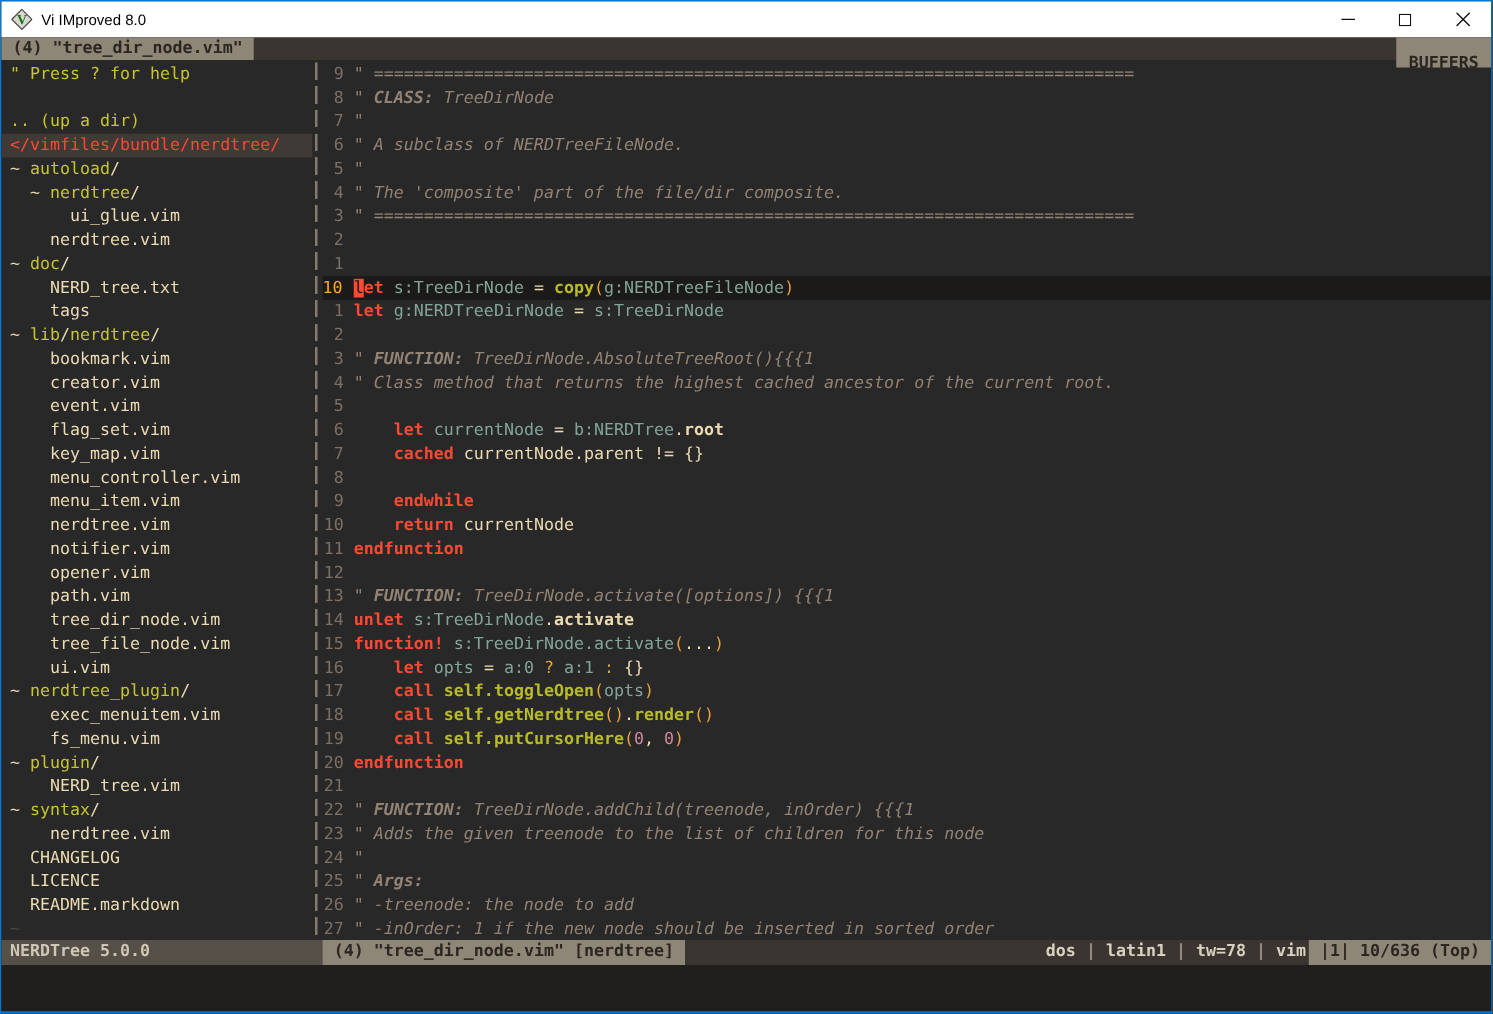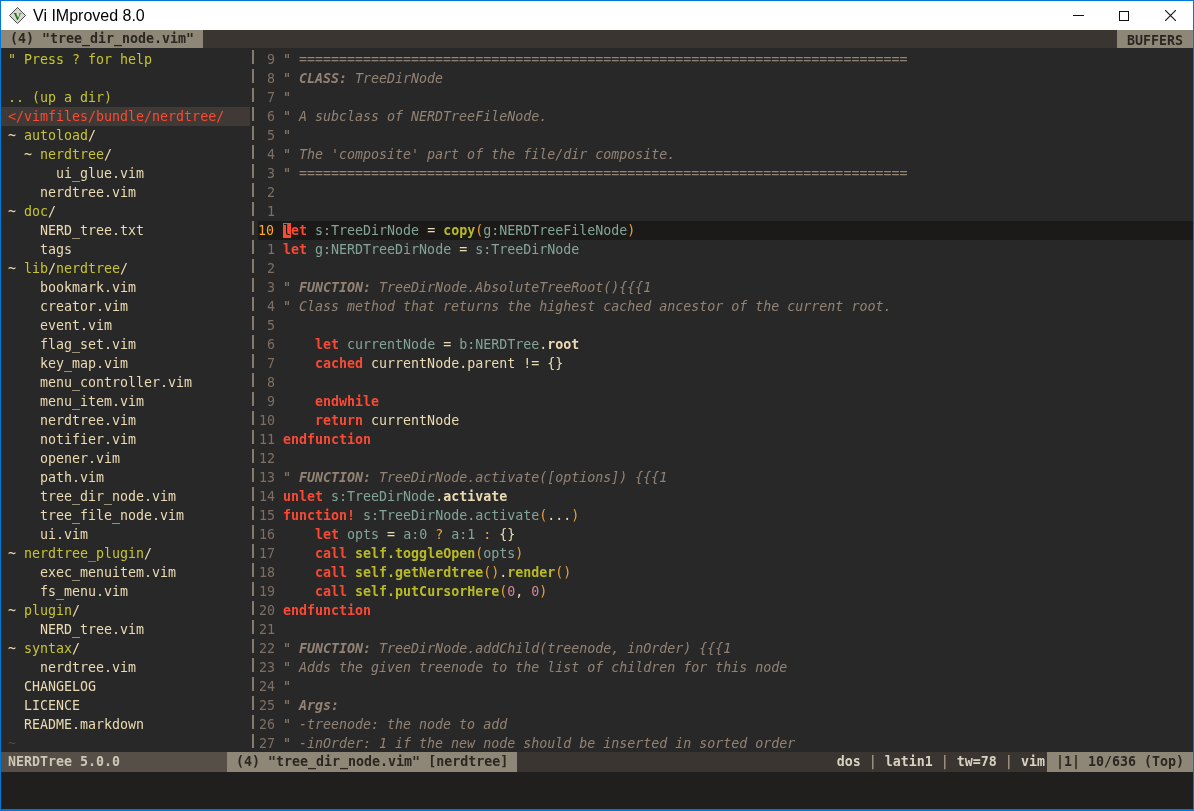--- a/index.html
+++ b/index.html
@@ -9,30 +9,30 @@
     border:1px solid var(--accent-blue-border);
     border-bottom-width:2px;
     background:var(--editor-bg);
     display:flex; flex-direction:column;
     font-family:"DejaVu Sans Mono", monospace;
     overflow:hidden;
   }
   
   .titlebar { height:29px; background:var(--titlebar-bg); display:flex; align-items:center; flex:none; }
   .vim-icon { width:17px; height:17px; margin-left:8px; flex:none; }
-  .win-title { font-family:"Liberation Sans", sans-serif; font-size:16px; color:var(--titlebar-fg); margin-left:7px; flex:1; }
+  .win-title { font-family:"Liberation Sans", sans-serif; font-size:12px; color:var(--titlebar-fg); margin-left:7px; flex:1; }
   .win-btn { width:46px; height:100%; display:flex; align-items:center; justify-content:center;
              color:#111; font-size:13px; font-family:"DejaVu Sans", sans-serif; cursor:default; }
   .win-btn svg { display:block; }
   
   .tabline { height:18px; background:var(--tabline-bg); display:flex; align-items:stretch; flex:none;
              font-size:13.3px; font-weight:bold; line-height:18px; }
   .tab-active { background:var(--tab-active-bg); color:var(--tab-active-fg); padding:0 9px; white-space:pre; }
   .tab-fill { flex:1; }
-  .buffers-label { background:var(--tab-active-bg); color:var(--tab-active-fg); padding:2px 10px; }
+  .buffers-label { background:var(--tab-active-bg); color:var(--tab-active-fg); padding:12px 10px; }
   
   .content { height:704px; display:flex; flex:none; font-size:13.3px; line-height:19px; }
   .nt-panel { width:249px; flex:none; padding-top:2px; overflow:hidden; }
   .nt-line { height:19px; white-space:pre; padding-left:7px; }
   .nt-line.hl { background:var(--nt-hl-bg); }
   .vsep { width:8px; flex:none; position:relative; }
   .vsep::before { content:""; position:absolute; left:2px; top:2px; bottom:0; width:2px;
     background:repeating-linear-gradient(180deg, var(--vsep-col) 0 14px, transparent 14px 19px); }
   .editor { flex:1; padding-top:2px; overflow:hidden; }
   .code-line { height:19px; display:flex; white-space:pre; }
@@ -51,21 +51,21 @@
   .s-c  { color:var(--comment); font-style:italic; }
   .s-cb { color:var(--comment); font-style:italic; font-weight:bold;margin-top:47px; }
   .s-y  { color:var(--tree-yellow); }
   .s-yb { color:var(--tree-yellow); font-weight:normal; }
   .s-red{ color:var(--red); }
   .s-dim{ color:var(--dim); }
   .s-cur{ background:var(--cursor-bg); color:var(--cursor-fg); }
   
   .statusline { height:20px; flex:none; display:flex; align-items:stretch;
                 font-size:13.3px; font-weight:bold; line-height:20px; white-space:pre; }
-  .st-nerd { width:226px; flex:none; background:var(--status-inactive-bg); color:var(--status-inactive-fg); padding-left:7px; }
+  .st-nerd { width:257px; flex:none; background:var(--status-inactive-bg); color:var(--status-inactive-fg); padding-left:7px; }
   .st-buf  { background:var(--status-active-bg); color:var(--status-active-fg); padding:0 9px; }
   .st-fill { flex:1; background:var(--status-mid-bg); display:flex; justify-content:flex-end; }
   .st-info { color:var(--status-info-fg); padding-right:2px; }
   .st-info .sep { color:#9a9184; }
   .st-pos  { background:var(--status-active-bg); color:var(--status-active-fg); padding:0 9px; }
   
   .cmdline { flex:1; background:var(--cmdline-bg); }
 </style>
 </head>
 <body>

